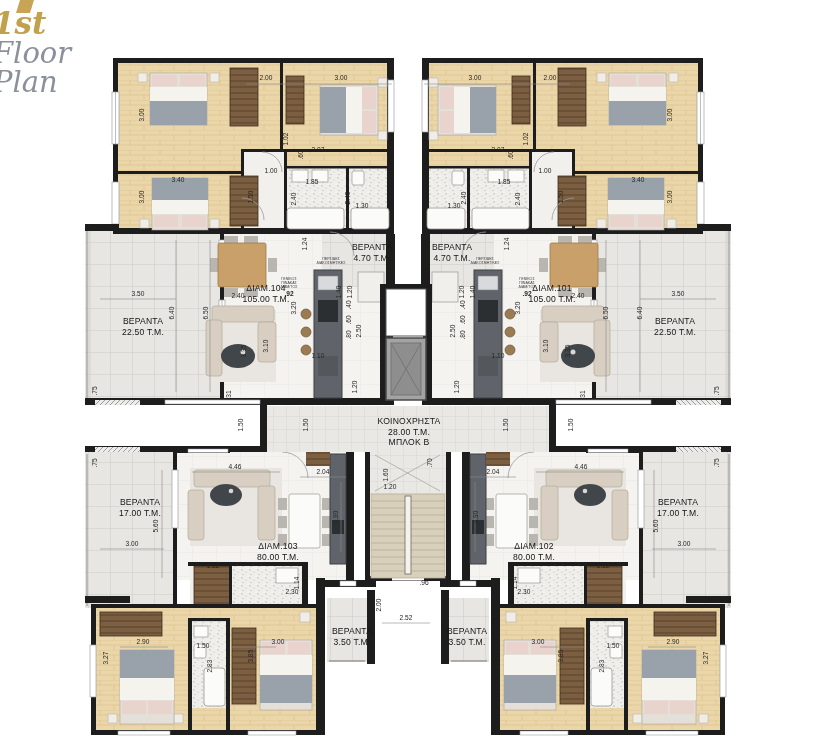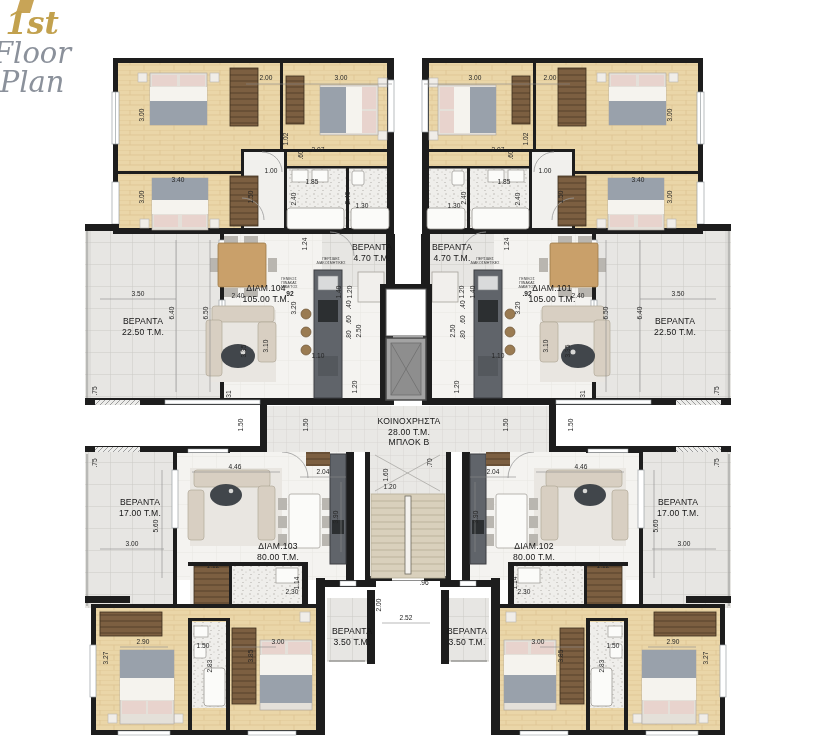--- a/index.html
+++ b/index.html
@@ -1,17 +1,17 @@
 <!DOCTYPE html>
 <html><head>
 <meta charset="utf-8">
 <style>
   html,body{margin:0;padding:0;background:#ffffff;}
   #stage{position:relative;width:814px;height:742px;background:#fff;overflow:hidden;
-         font-family:"Liberation Sans",sans-serif;text-align:center;}
+         font-family:"Liberation Sans",sans-serif;}
   .title{position:absolute;left:-7px;top:8px;font-family:"DejaVu Serif",serif;
          font-style:italic;line-height:1.0;z-index:5;}
   .title .t1{font-size:31px;font-weight:bold;}
   .title .t2,.title .t3{font-size:29px;font-weight:500;}
   svg{position:absolute;left:0;top:0;}
   text{font-family:"Liberation Sans",sans-serif;}
   .dim{font-size:6.6px;fill:#242424;}
   .dimb{font-size:6.6px;fill:#242424;font-weight:bold;}
   .room{font-size:8.6px;fill:#151515;letter-spacing:.2px;}
   .tiny{font-size:3.6px;fill:#3a3a3a;}

